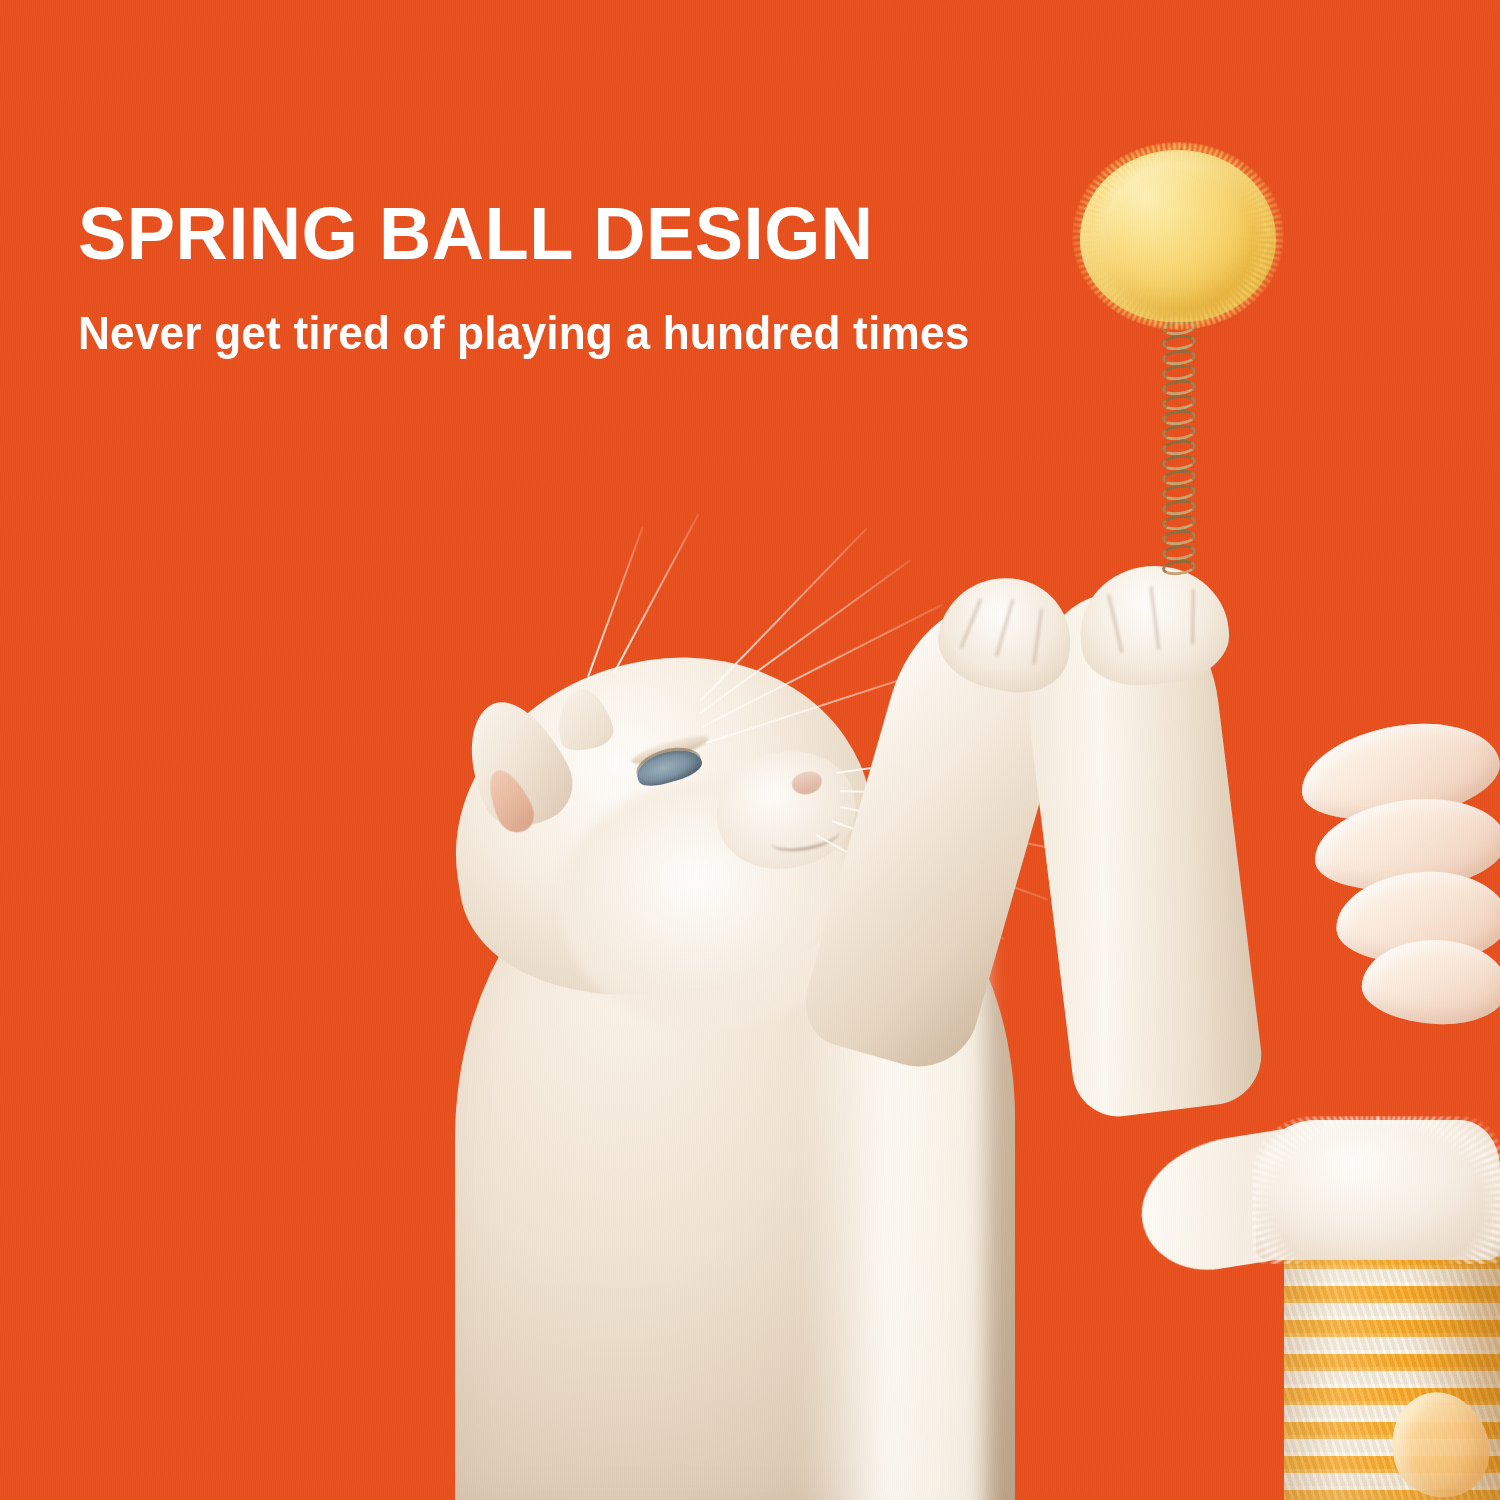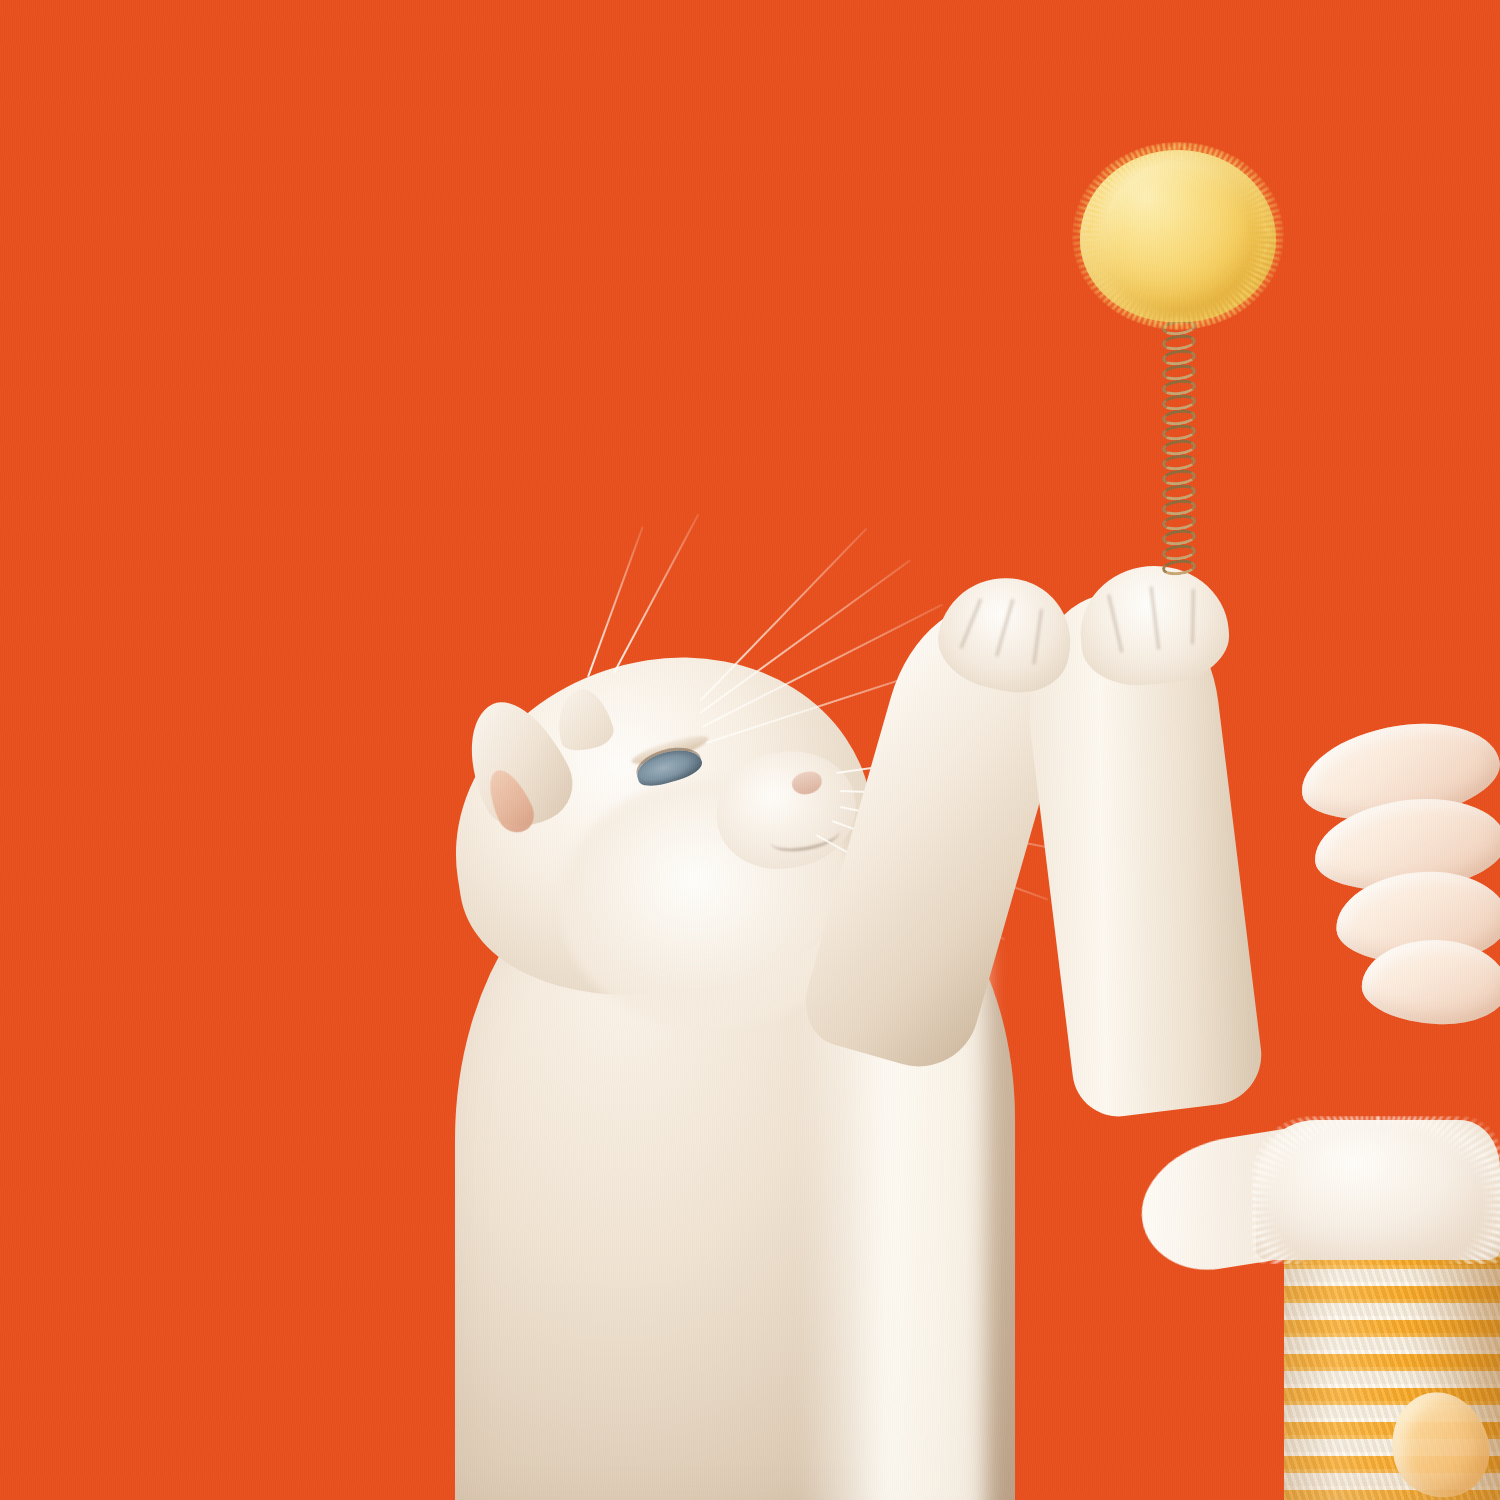--- a/index.html
+++ b/index.html
@@ -468,15 +468,19 @@
       <div class="coil" style="top:180px;"></div>
       <div class="coil" style="top:195px;"></div>
       <div class="coil" style="top:210px;"></div>
       <div class="coil" style="top:225px;"></div>
       <div class="coil" style="top:240px;"></div>
       <div class="coil" style="top:255px;"></div>
     </div>
     <div class="pom"></div>
   </div>
 
+  <div class="copy">
+    <div class="headline">SPRING BALL DESIGN</div>
+    <div class="subhead">Never get tired of playing a hundred times</div>
+  </div>
 
   <div class="grain"></div>
 </div>
 
 </body></html>

